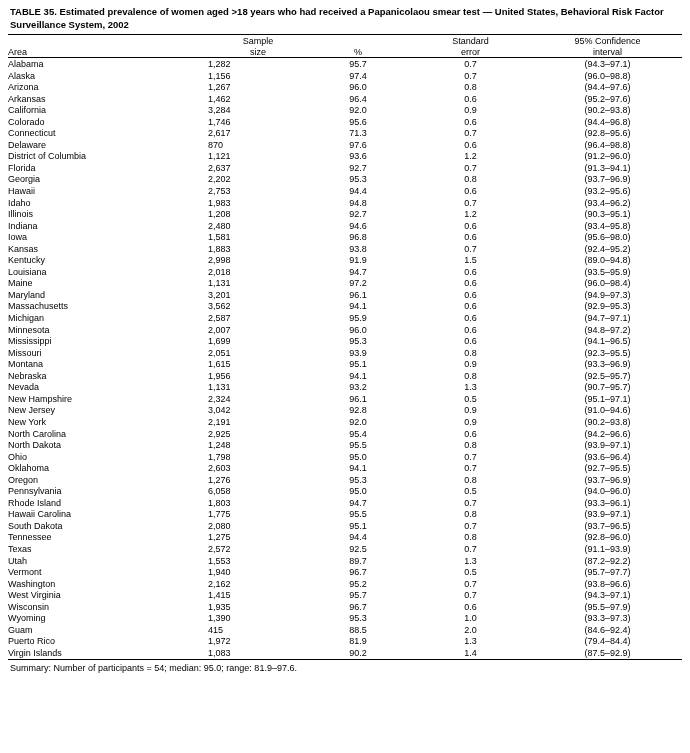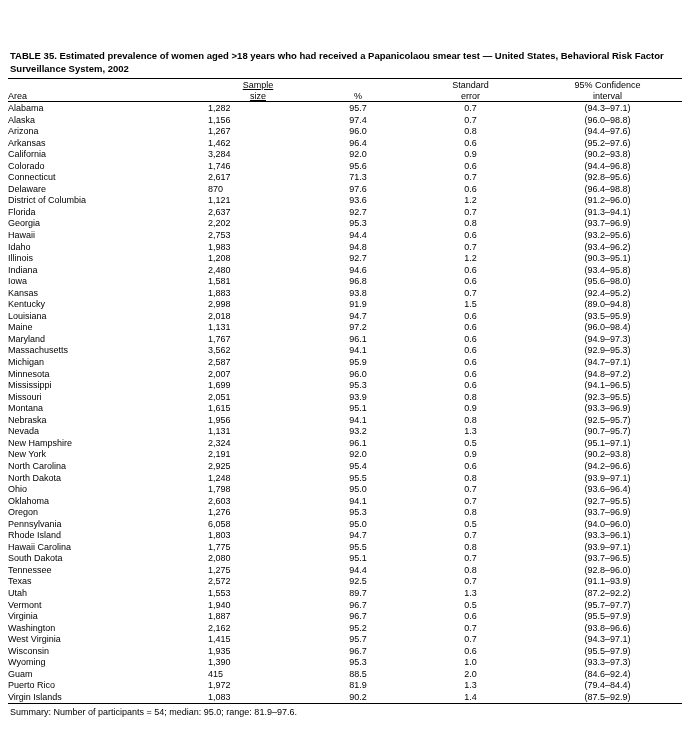--- a/index.html
+++ b/index.html
@@ -13,21 +13,20 @@
     font-family: "Liberation Sans", sans-serif;
     color: #000000;
     font-size: 9px;
   }
   .page {
     width: 690px;
     height: 643px;
     box-sizing: border-box;
     padding: 6px 8px 0 8px;
     position: relative;
-    margin-top: 44px;
   }
   .title {
     font-size: 9.5px;
     font-weight: bold;
     line-height: 12.5px;
     margin: 0 0 3px 0;
     padding: 0 2px 0 2px;
   }
   table.main {
     width: 100%;
@@ -57,21 +56,21 @@
     height: 1px;
     font-size: 0;
     line-height: 0;
   }
   thead th {
     font-size: 9px;
     line-height: 10.5px;
     padding-bottom: 1px;
   }
   th.h-area   { width: 200px; text-align: left;  padding-left: 2px; }
-  th.h-sample { width: 105px; text-align: center; text-decoration: underline; }
+  th.h-sample { width: 105px; text-align: center; }
   th.h-pct    { width: 105px; text-align: center; }
   th.h-se     { width: 125px; text-align: center; }
   th.h-ci     { width: 145px; }
 
   tbody td {
     font-size: 9px;
     line-height: 11.55px;
     height: 11.55px;
   }
   td.c-area   { text-align: left;  padding-left: 2px; }
@@ -259,21 +258,21 @@
         </tr>
         <tr>
           <td class="c-area">Maine</td>
           <td class="c-sample">1,131</td>
           <td class="c-pct">97.2</td>
           <td class="c-se">0.6</td>
           <td class="c-ci">(96.0–98.4)</td>
         </tr>
         <tr>
           <td class="c-area">Maryland</td>
-          <td class="c-sample">1,767</td>
+          <td class="c-sample">3,201</td>
           <td class="c-pct">96.1</td>
           <td class="c-se">0.6</td>
           <td class="c-ci">(94.9–97.3)</td>
         </tr>
         <tr>
           <td class="c-area">Massachusetts</td>
           <td class="c-sample">3,562</td>
           <td class="c-pct">94.1</td>
           <td class="c-se">0.6</td>
           <td class="c-ci">(92.9–95.3)</td>
@@ -328,20 +327,27 @@
           <td class="c-ci">(90.7–95.7)</td>
         </tr>
         <tr>
           <td class="c-area">New Hampshire</td>
           <td class="c-sample">2,324</td>
           <td class="c-pct">96.1</td>
           <td class="c-se">0.5</td>
           <td class="c-ci">(95.1–97.1)</td>
         </tr>
         <tr>
+          <td class="c-area">New Jersey</td>
+          <td class="c-sample">3,042</td>
+          <td class="c-pct">92.8</td>
+          <td class="c-se">0.9</td>
+          <td class="c-ci">(91.0–94.6)</td>
+        </tr>
+        <tr>
           <td class="c-area">New York</td>
           <td class="c-sample">2,191</td>
           <td class="c-pct">92.0</td>
           <td class="c-se">0.9</td>
           <td class="c-ci">(90.2–93.8)</td>
         </tr>
         <tr>
           <td class="c-area">North Carolina</td>
           <td class="c-sample">2,925</td>
           <td class="c-pct">95.4</td>
@@ -426,27 +432,20 @@
           <td class="c-ci">(87.2–92.2)</td>
         </tr>
         <tr>
           <td class="c-area">Vermont</td>
           <td class="c-sample">1,940</td>
           <td class="c-pct">96.7</td>
           <td class="c-se">0.5</td>
           <td class="c-ci">(95.7–97.7)</td>
         </tr>
         <tr>
-          <td class="c-area">Virginia</td>
-          <td class="c-sample">1,887</td>
-          <td class="c-pct">96.7</td>
-          <td class="c-se">0.6</td>
-          <td class="c-ci">(95.5–97.9)</td>
-        </tr>
-        <tr>
           <td class="c-area">Washington</td>
           <td class="c-sample">2,162</td>
           <td class="c-pct">95.2</td>
           <td class="c-se">0.7</td>
           <td class="c-ci">(93.8–96.6)</td>
         </tr>
         <tr>
           <td class="c-area">West Virginia</td>
           <td class="c-sample">1,415</td>
           <td class="c-pct">95.7</td>

